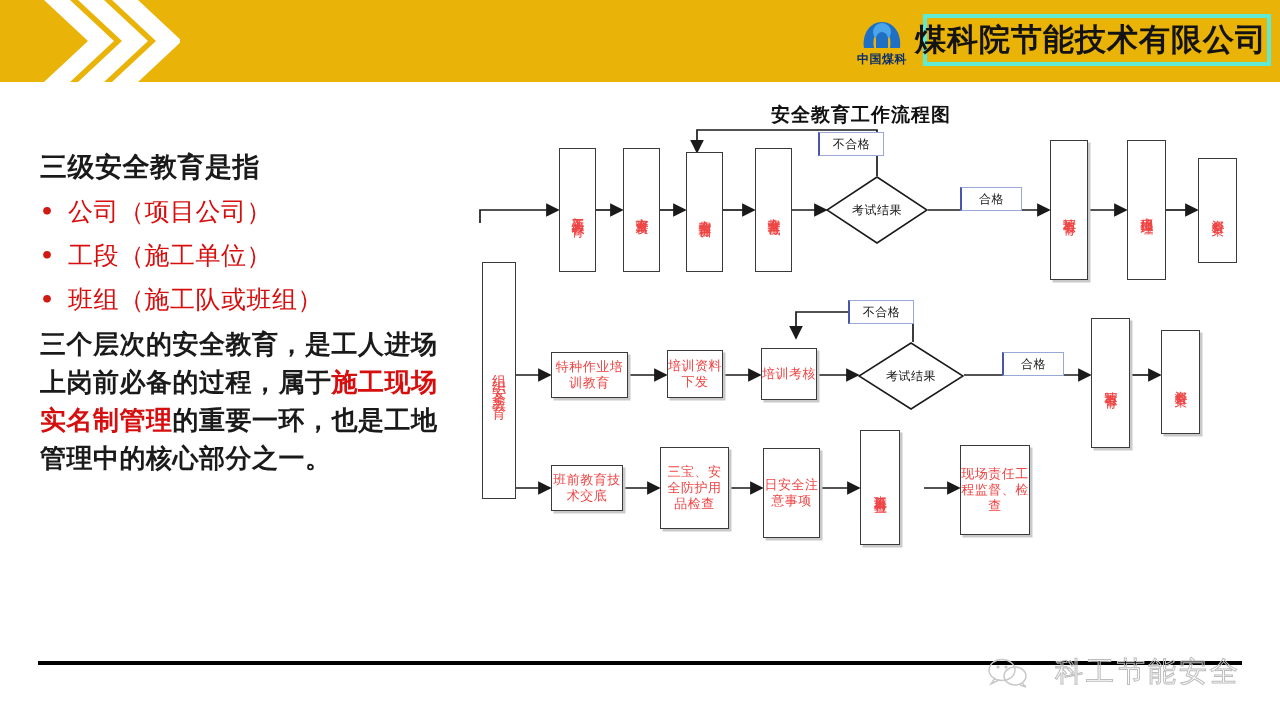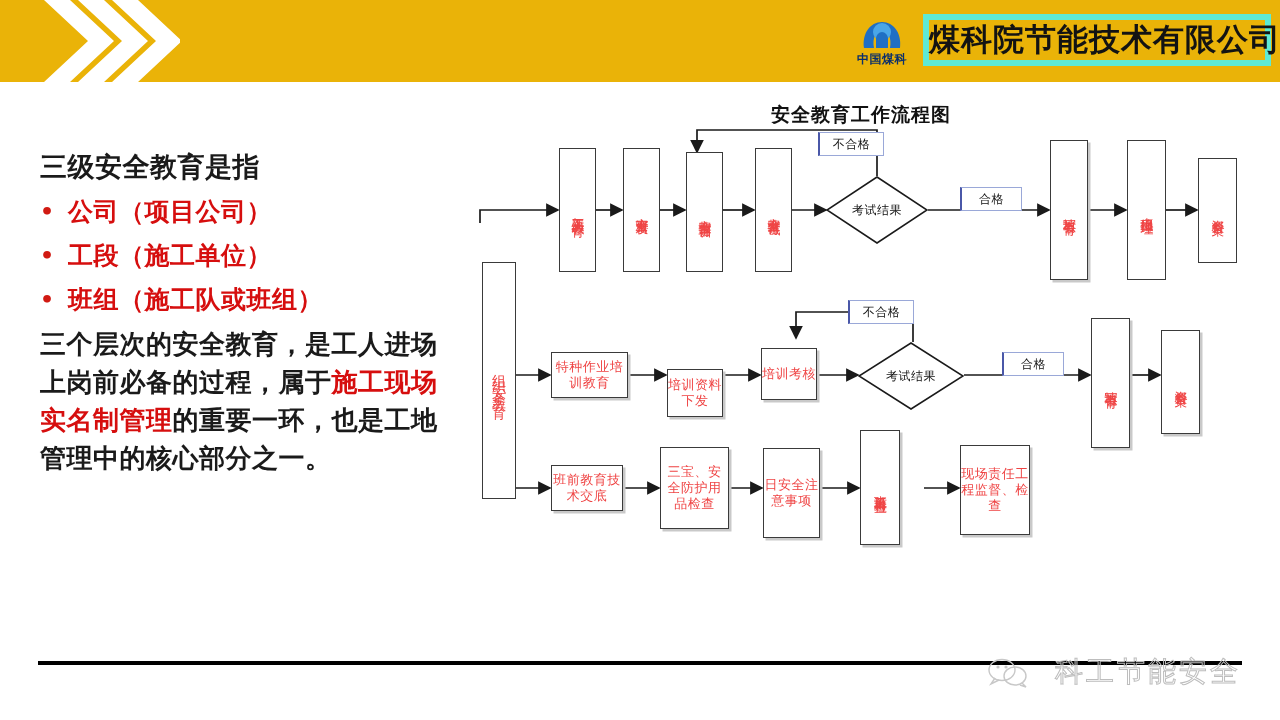--- a/index.html
+++ b/index.html
@@ -24,23 +24,23 @@
     display:flex;flex-direction:column;align-items:center;justify-content:center;
   }
   #logo-mark{width:44px;height:34px;position:relative;}
   #logo-text{
     color:#0b2f6b;font-size:12px;font-weight:bold;letter-spacing:0.5px;
     margin-top:1px;font-family:"DejaVu Sans",sans-serif;line-height:1;
   }
   #company-name-box{
     position:absolute;right:9px;top:14px;
     width:348px;height:52px;
-    border:6px solid #5eead4;
+    border:4px solid #5eead4;
     box-sizing:border-box;
-    display:flex;align-items:center;justify-content:flex-start;
+    display:flex;align-items:center;justify-content:flex-end;
   }
   #company-name{
     color:#131313;font-size:31px;font-weight:bold;letter-spacing:1px;
     font-family:"DejaVu Sans",sans-serif;white-space:nowrap;
   }
 
   
   #left-text{
     position:absolute;left:40px;top:150px;width:420px;
     font-family:"DejaVu Sans",sans-serif;
@@ -50,21 +50,21 @@
     margin:0 0 10px 0;line-height:1.25;
   }
   .lt-bullet{
     display:flex;align-items:flex-start;margin:0 0 8px 0;
   }
   .lt-bullet .dot{
     color:#d11a12;font-size:22px;line-height:36px;width:28px;flex:0 0 28px;
     text-align:left;font-weight:bold;
   }
   .lt-bullet .btxt{
-    color:#d60e0e;font-size:25px;font-weight:bold;line-height:36px;letter-spacing:0.5px;
+    color:#d60e0e;font-size:25px;font-weight:normal;line-height:36px;letter-spacing:0.5px;
   }
   #lt-para{
     font-size:26px;font-weight:bold;color:#1a1a1a;line-height:1.46;
     margin-top:4px;letter-spacing:0.5px;
   }
   #lt-para .hl{color:#d60e0e;}
 
   
   #flow{position:absolute;left:466px;top:90px;width:814px;height:520px;}
   #flow-title{
@@ -260,21 +260,21 @@
     <div class="node" style="left:661px;top:50px;width:39px;height:140px;">
       <span class="vtxt">上报项目经理</span>
     </div>
     <div class="node" style="left:732px;top:68px;width:39px;height:105px;">
       <span class="vtxt">资料备案</span>
     </div>
 
     <div class="node shadow" style="left:85px;top:262px;width:77px;height:46px;">
       <span class="htxt">特种作业培训教育</span>
     </div>
-    <div class="node shadow" style="left:201px;top:260px;width:56px;height:48px;margin-top:19px;">
+    <div class="node shadow" style="left:201px;top:260px;width:56px;height:48px;">
       <span class="htxt">培训资料下发</span>
     </div>
     <div class="node shadow" style="left:295px;top:258px;width:56px;height:52px;">
       <span class="htxt">培训考核</span>
     </div>
 
     <div class="diamond" style="left:392px;top:252px;width:106px;height:68px;">
       <svg width="106" height="68" viewBox="0 0 106 68">
         <polygon points="53,1 105,34 53,67 1,34" fill="#ffffff" stroke="#1a1a1a" stroke-width="1.5"></polygon>
       </svg>

